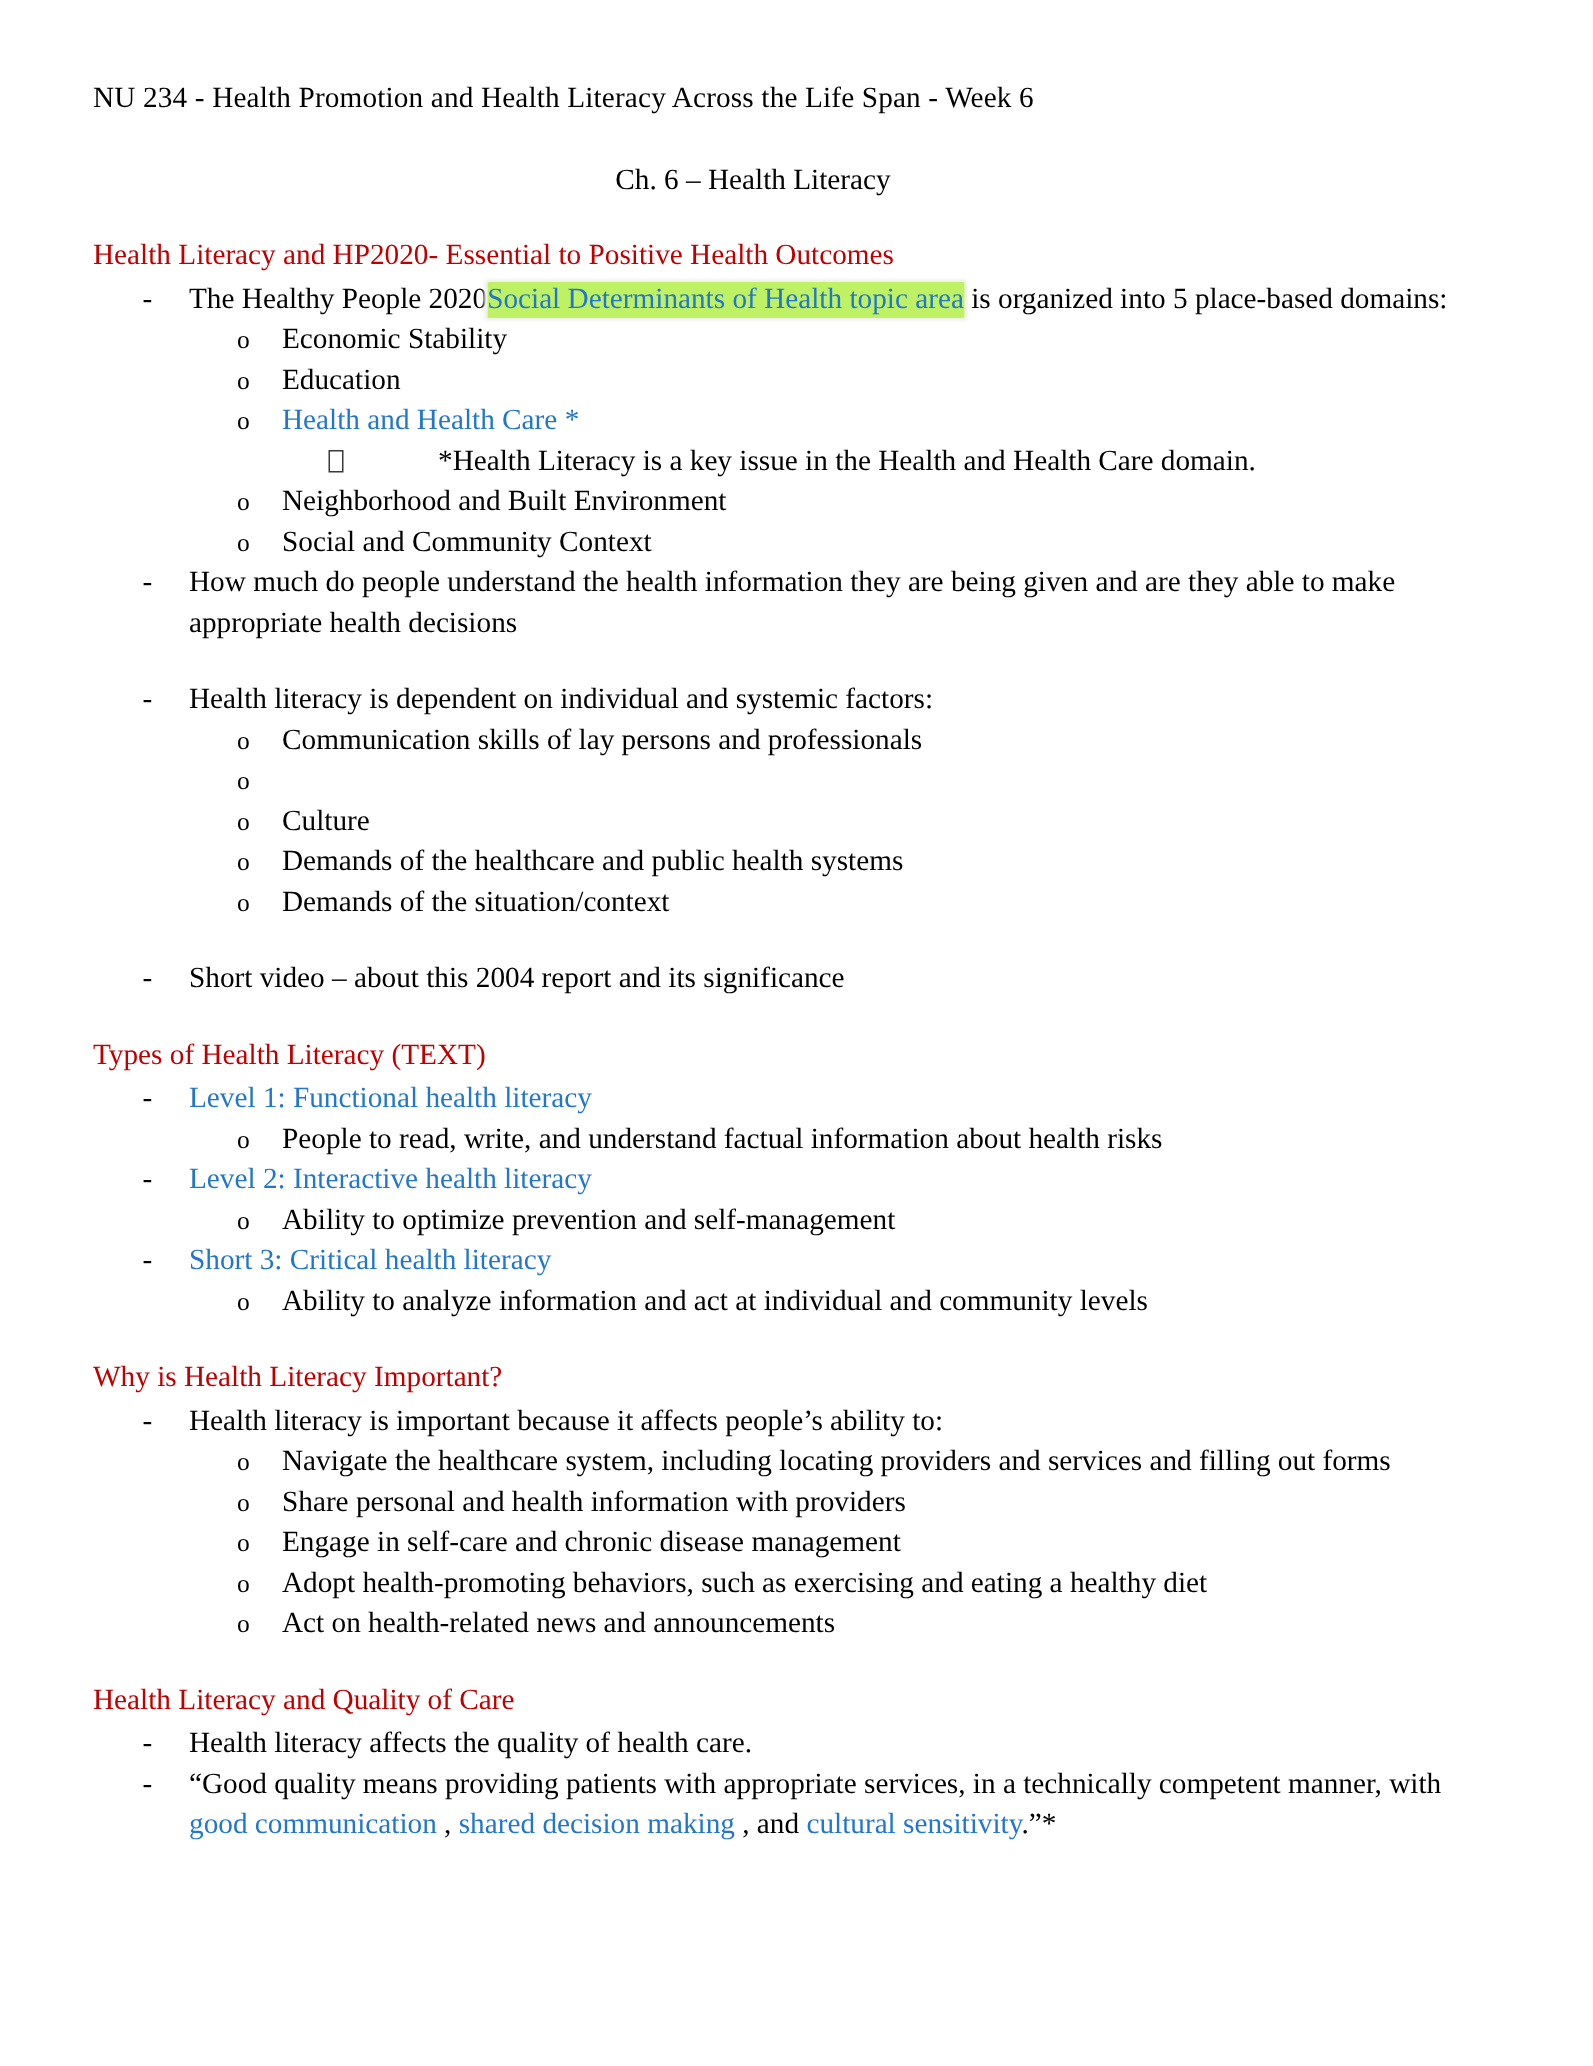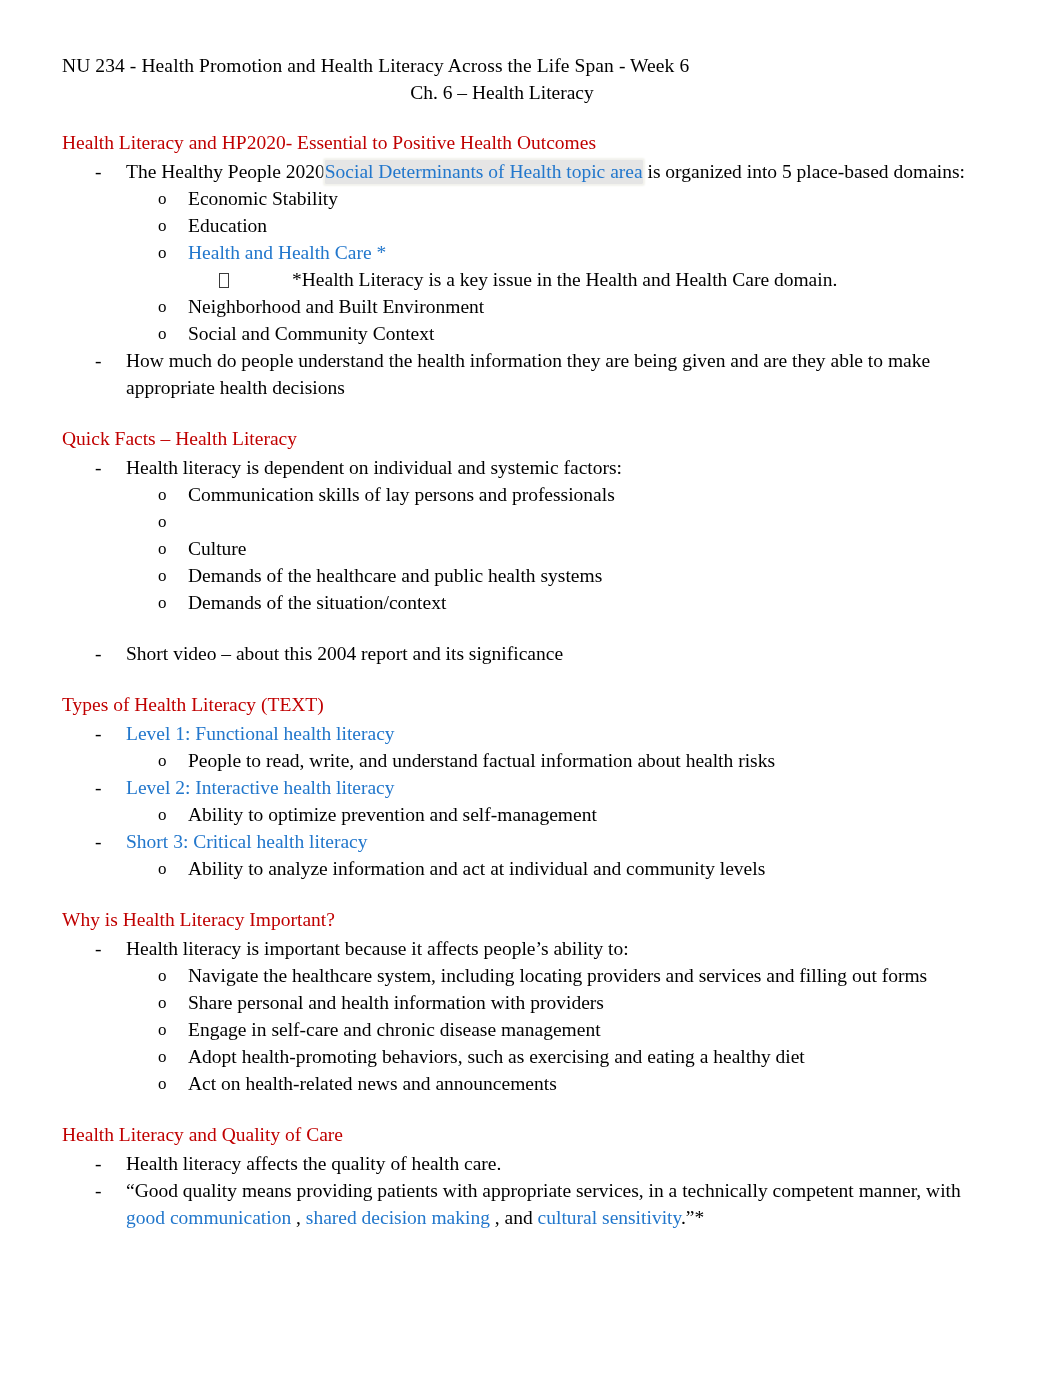--- a/index.html
+++ b/index.html
@@ -26,20 +26,21 @@
   .doc-header {
     font-size: 19.5px;
     line-height: 27px;
     letter-spacing: 0.1px;
     white-space: nowrap;
   }
   .doc-subtitle {
     font-size: 19.5px;
     line-height: 27px;
     text-align: center;
+    margin-top: 28px;
     padding-right: 60px;
   }
 
   
   .section {
     margin-top: 24px;
   }
   .section.first { margin-top: 23px; }
 
   .sec-heading {
@@ -88,21 +89,21 @@
     box-sizing: border-box;
     vertical-align: -2px;
   }
 
   
   .lnk {
     color: #2277CC;
     text-decoration: none;
   }
   .hl {
-    background-color: #e5e5e5;
+    background-color: #bef264;
     padding: 1px 0 2px 0;
     border-radius: 1px;
     box-shadow: 0 0 2px 2px #F2F2EC;
   }
 </style>
 </head>
 <body>
 
 <div class="page">
 
@@ -142,21 +143,20 @@
       <span class="txt">Social and Community Context</span>
     </div>
 
     <div class="row lvl1">
       <span class="marker">-</span>
       <span class="txt">How much do people understand the health information they are being given and are they able to make appropriate health decisions</span>
     </div>
   </div>
 
   <div class="section">
-    <div class="sec-heading">Quick Facts – Health Literacy</div>
 
     <div class="row lvl1">
       <span class="marker">-</span>
       <span class="txt">Health literacy is dependent on individual and systemic factors:</span>
     </div>
     <div class="row lvl2">
       <span class="marker">o</span>
       <span class="txt">Communication skills of lay persons and professionals</span>
     </div>
     <div class="row lvl2">

